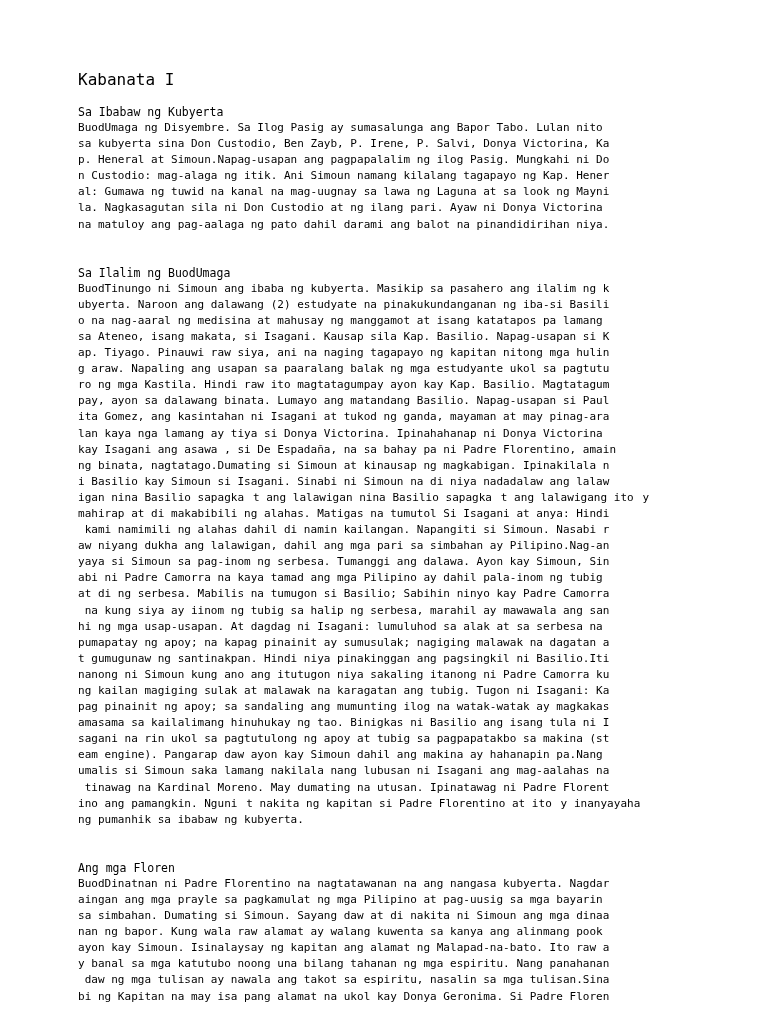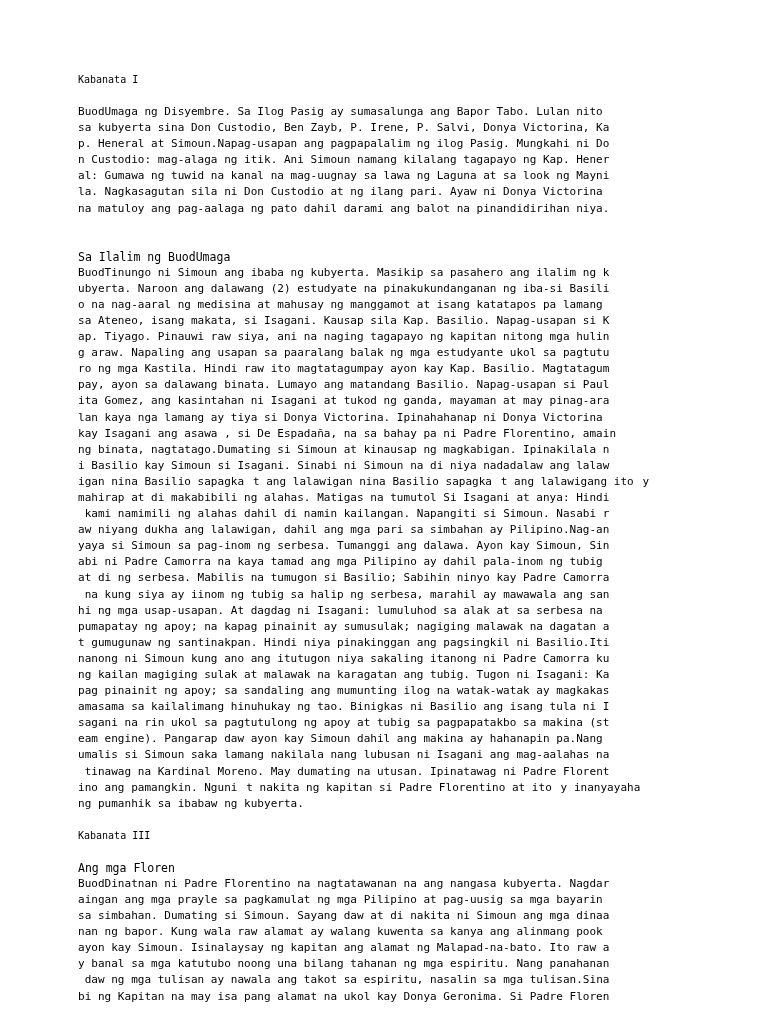--- a/index.html
+++ b/index.html
@@ -17,21 +17,21 @@
     box-sizing: border-box;
     width: 768px;
     min-height: 1024px;
     padding: 72px 72px 24px 78px;
     background: #ffffff;
   }
   .doc-block {
     margin: 0;
   }
   .chapter-heading {
-    font-size: 10px;
+    font-size: 16px;
     line-height: 16px;
     white-space: pre-wrap;
     margin: 0;
   }
   .section-title {
     font-size: 11.5px;
     line-height: 16px;
     white-space: pre-wrap;
     margin: 0;
   }
@@ -47,20 +47,21 @@
   }
 </style>
 </head>
 <body>
 
 <div class="page">
 
   <div class="doc-block">
     <div class="chapter-heading">Kabanata I</div>
     <div class="gap"></div>
+    <div class="section-title">Sa Ibabaw ng Kubyerta</div>
     <div class="body-text">BuodUmaga ng Disyembre. Sa Ilog Pasig ay sumasalunga ang Bapor Tabo. Lulan nito
 sa kubyerta sina Don Custodio, Ben Zayb, P. Irene, P. Salvi, Donya Victorina, Ka
 p. Heneral at Simoun.Napag-usapan ang pagpapalalim ng ilog Pasig. Mungkahi ni Do
 n Custodio: mag-alaga ng itik. Ani Simoun namang kilalang tagapayo ng Kap. Hener
 al: Gumawa ng tuwid na kanal na mag-uugnay sa lawa ng Laguna at sa look ng Mayni
 la. Nagkasagutan sila ni Don Custodio at ng ilang pari. Ayaw ni Donya Victorina
 na matuloy ang pag-aalaga ng pato dahil darami ang balot na pinandidirihan niya.</div>
   </div>
 
   <div class="gap"></div>
@@ -100,21 +101,20 @@
 eam engine). Pangarap daw ayon kay Simoun dahil ang makina ay hahanapin pa.Nang
 umalis si Simoun saka lamang nakilala nang lubusan ni Isagani ang mag-aalahas na
  tinawag na Kardinal Moreno. May dumating na utusan. Ipinatawag ni Padre Florent
 ino ang pamangkin. Ngunit nakita ng kapitan si Padre Florentino at itoy inanyayaha
 ng pumanhik sa ibabaw ng kubyerta.</div>
   </div>
 
   <div class="gap"></div>
 
   <div class="doc-block">
-    <div class="chapter-heading">Kabanata III</div>
     <div class="gap"></div>
     <div class="section-title">Ang mga Floren</div>
     <div class="body-text">BuodDinatnan ni Padre Florentino na nagtatawanan na ang nangasa kubyerta. Nagdar
 aingan ang mga prayle sa pagkamulat ng mga Pilipino at pag-uusig sa mga bayarin
 sa simbahan. Dumating si Simoun. Sayang daw at di nakita ni Simoun ang mga dinaa
 nan ng bapor. Kung wala raw alamat ay walang kuwenta sa kanya ang alinmang pook
 ayon kay Simoun. Isinalaysay ng kapitan ang alamat ng Malapad-na-bato. Ito raw a
 y banal sa mga katutubo noong una bilang tahanan ng mga espiritu. Nang panahanan
  daw ng mga tulisan ay nawala ang takot sa espiritu, nasalin sa mga tulisan.Sina
 bi ng Kapitan na may isa pang alamat na ukol kay Donya Geronima. Si Padre Floren</div>

